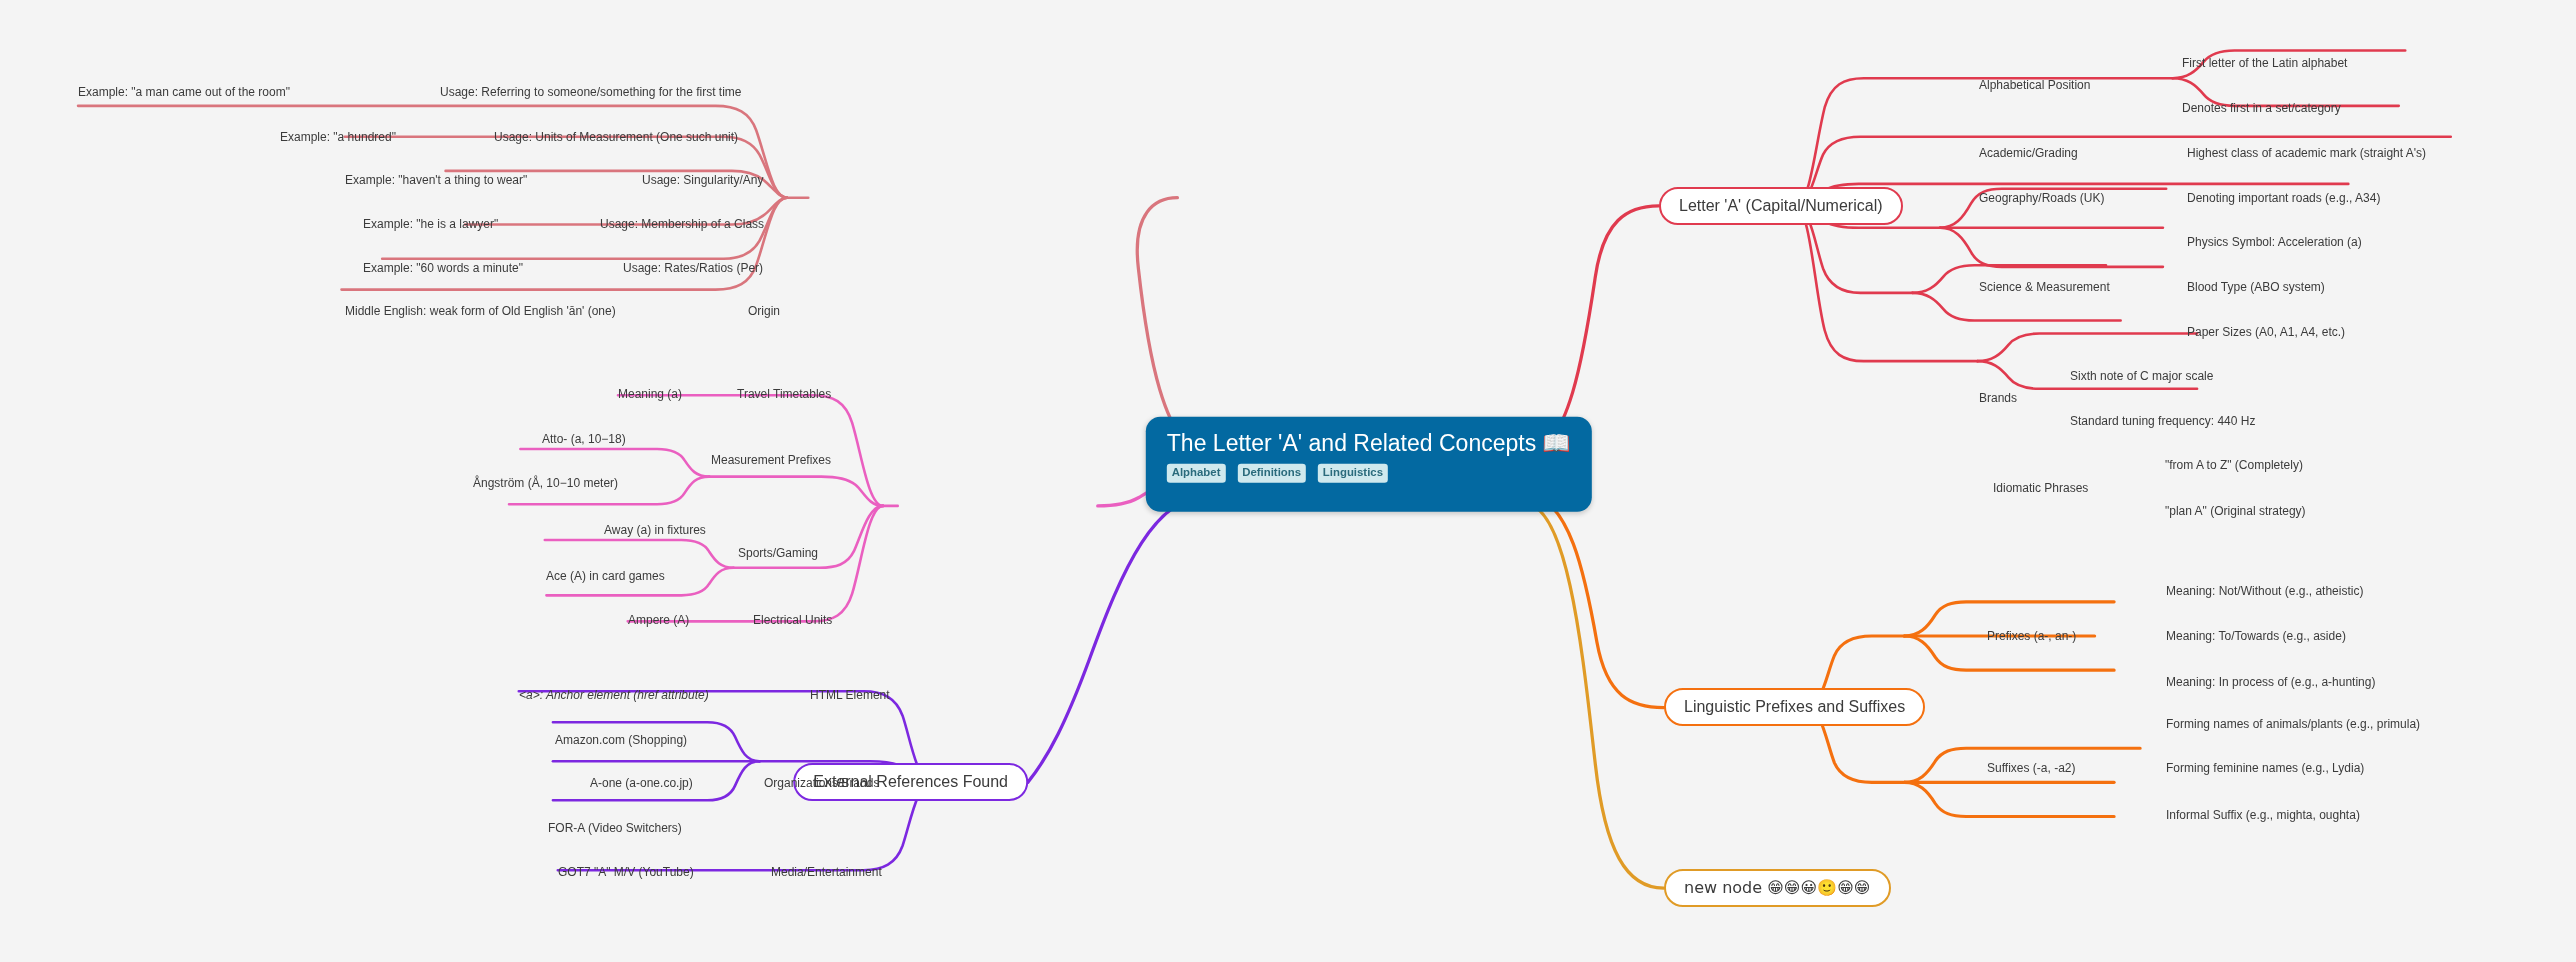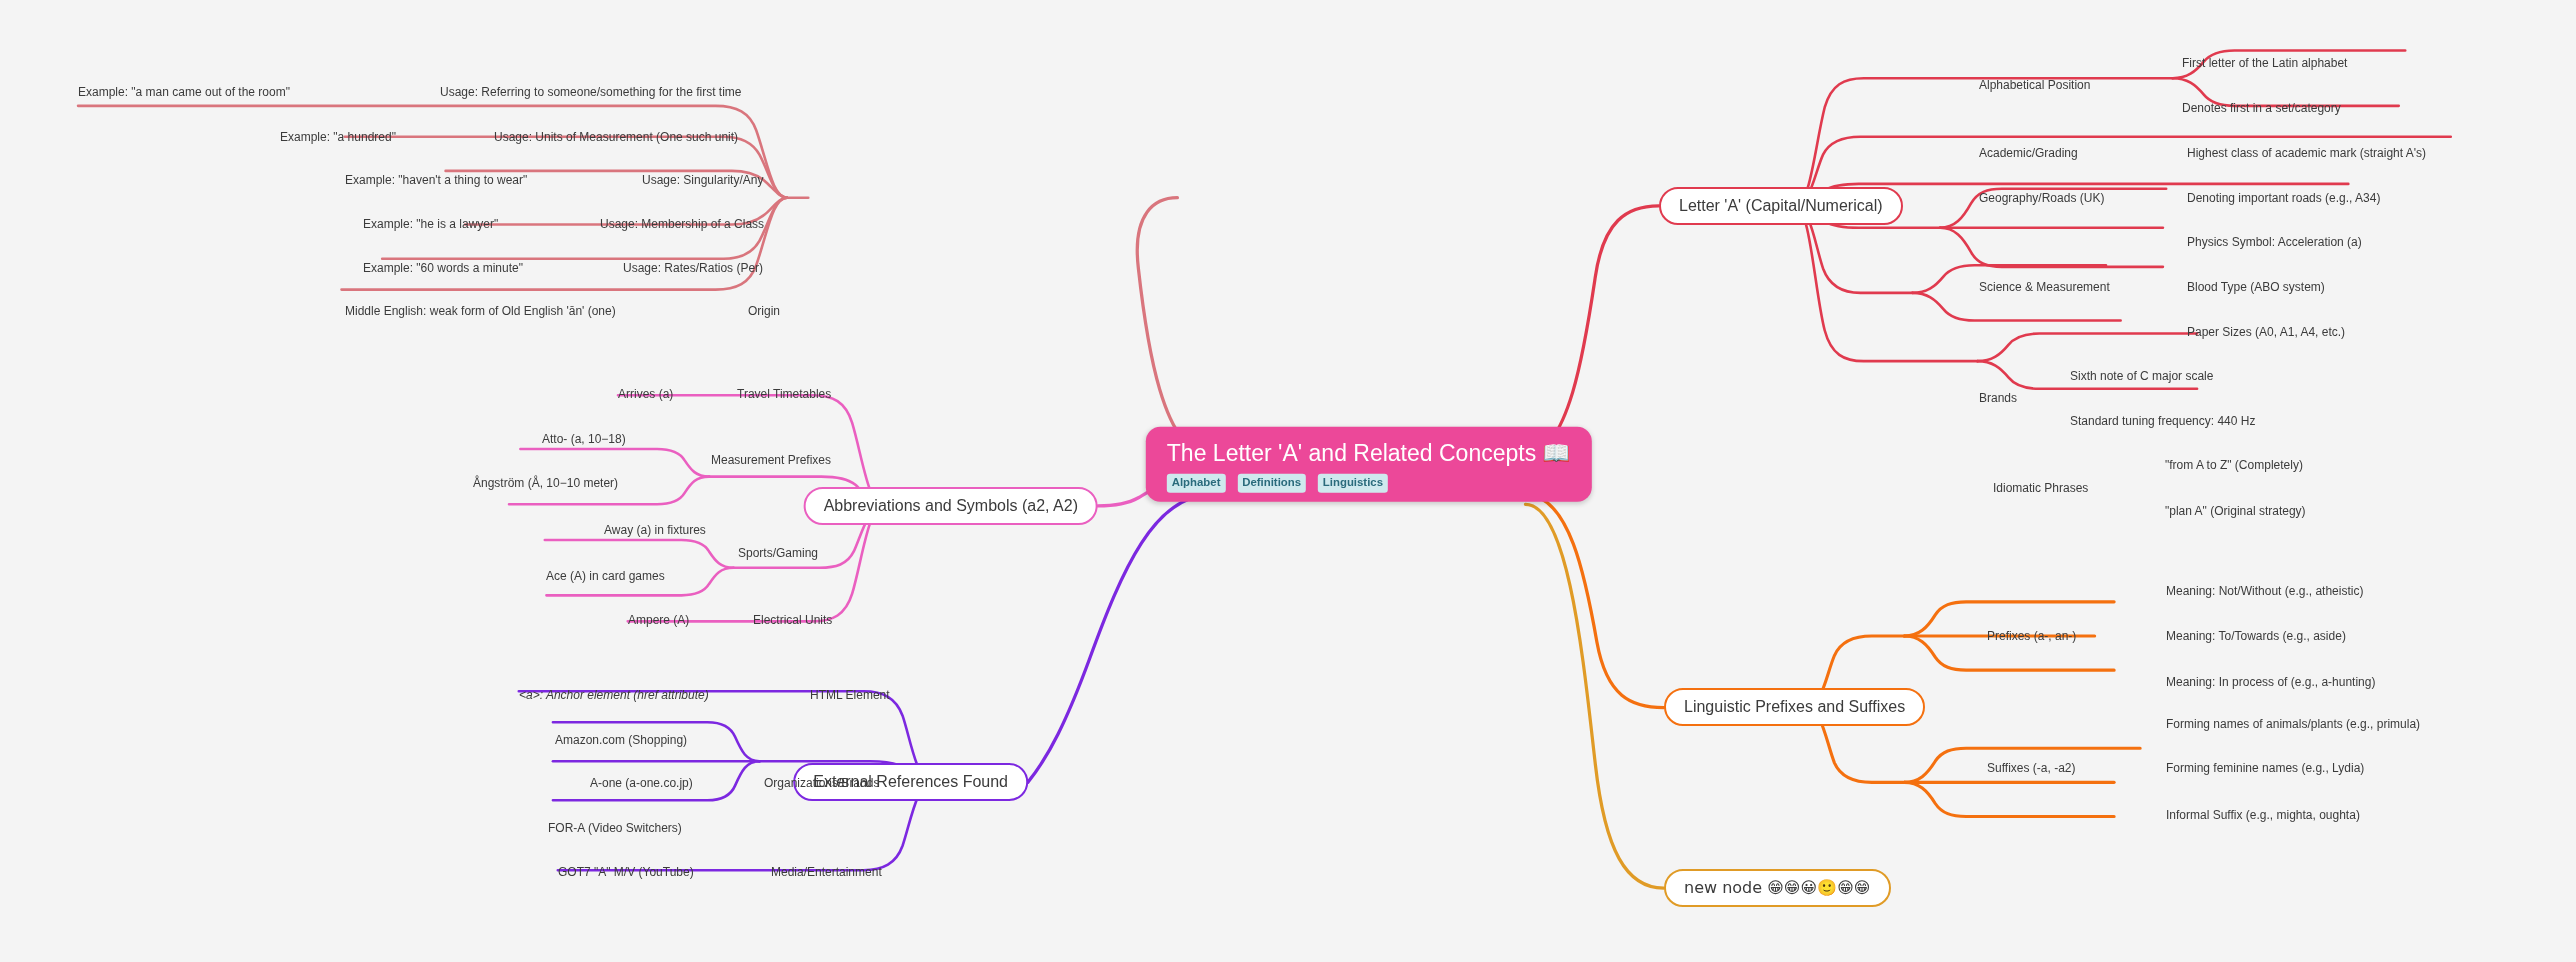--- a/index.html
+++ b/index.html
@@ -37,23 +37,23 @@
     white-space:nowrap;
     line-height:1;
     box-sizing:border-box;
   }
   .pill.re{transform:translate(-100%,-50%);}
 
   
   #root-node{
     position:absolute;
     transform:translate(-50%,-50%);
-    background:#ec4899;
+    background:#0369a1;
     border-radius:14.6px;
-    padding:13px 21px 9px 21px;
+    padding:13px 21px 29px 21px;
     box-sizing:border-box;
     box-shadow:0 1.6px 4.9px rgba(0,0,0,.18);
   }
   #root-title{
     font-size:23px;color:#ffffff;white-space:nowrap;line-height:1.15;
     margin-bottom:7.3px;
   }
   #root-tags{display:flex;gap:12px;font-weight:bold;}
   .tag{
     background:#cfe9ee;color:#2a6b7c;
@@ -162,21 +162,20 @@
 
   <div id="root-node" style="left:1369px;top:464px;">
     <div id="root-title">The Letter 'A' and Related Concepts 📖</div>
     <div id="root-tags">
       <span class="tag">Alphabet</span>
       <span class="tag">Definitions</span>
       <span class="tag">Linguistics</span>
     </div>
   </div>
 
-  <div class="pill re" style="left:1098px;top:506px;border-color:#ea5fc0;">Abbreviations and Symbols (a2, A2)</div>
   <div class="pill re" style="left:1028px;top:782px;border-color:#7c28e0;">External References Found</div>
 
   <div class="pill" style="left:1659px;top:206px;border-color:#e03a4e;">Letter 'A' (Capital/Numerical)</div>
   <div class="pill" style="left:1664px;top:707px;border-color:#f4700f;">Linguistic Prefixes and Suffixes</div>
   <div class="pill emoji" style="left:1664px;top:888px;border-color:#e09b26;">new node 😁😁😀🙂😁😁</div>
 
   <div class="lbl r" style="left:78px;top:92px;">Example: "a man came out of the room"</div>
   <div class="lbl r" style="left:400px;top:92px;margin-left:40px;">Usage: Referring to someone/something for the first time</div>
 
   <div class="lbl r" style="left:280px;top:137px;">Example: "a hundred"</div>
@@ -187,21 +186,21 @@
 
   <div class="lbl r" style="left:363px;top:224px;">Example: "he is a lawyer"</div>
   <div class="lbl r" style="left:600px;top:224px;">Usage: Membership of a Class</div>
 
   <div class="lbl r" style="left:363px;top:268px;">Example: "60 words a minute"</div>
   <div class="lbl r" style="left:623px;top:268px;">Usage: Rates/Ratios (Per)</div>
 
   <div class="lbl r" style="left:345px;top:311px;">Middle English: weak form of Old English 'ān' (one)</div>
   <div class="lbl r" style="left:748px;top:311px;">Origin</div>
 
-  <div class="lbl r" style="left:618px;top:394px;">Arrives (a)</div>
+  <div class="lbl r" style="left:618px;top:394px;">Meaning (a)</div>
   <div class="lbl r" style="left:737px;top:394px;">Travel Timetables</div>
 
   <div class="lbl r" style="left:542px;top:439px;">Atto- (a, 10−18)</div>
   <div class="lbl r" style="left:473px;top:483px;">Ångström (Å, 10−10 meter)</div>
   <div class="lbl r" style="left:711px;top:460px;">Measurement Prefixes</div>
 
   <div class="lbl r" style="left:576px;top:530px;margin-left:28px;">Away (a) in fixtures</div>
   <div class="lbl r" style="left:546px;top:576px;">Ace (A) in card games</div>
   <div class="lbl r" style="left:738px;top:553px;">Sports/Gaming</div>
 

